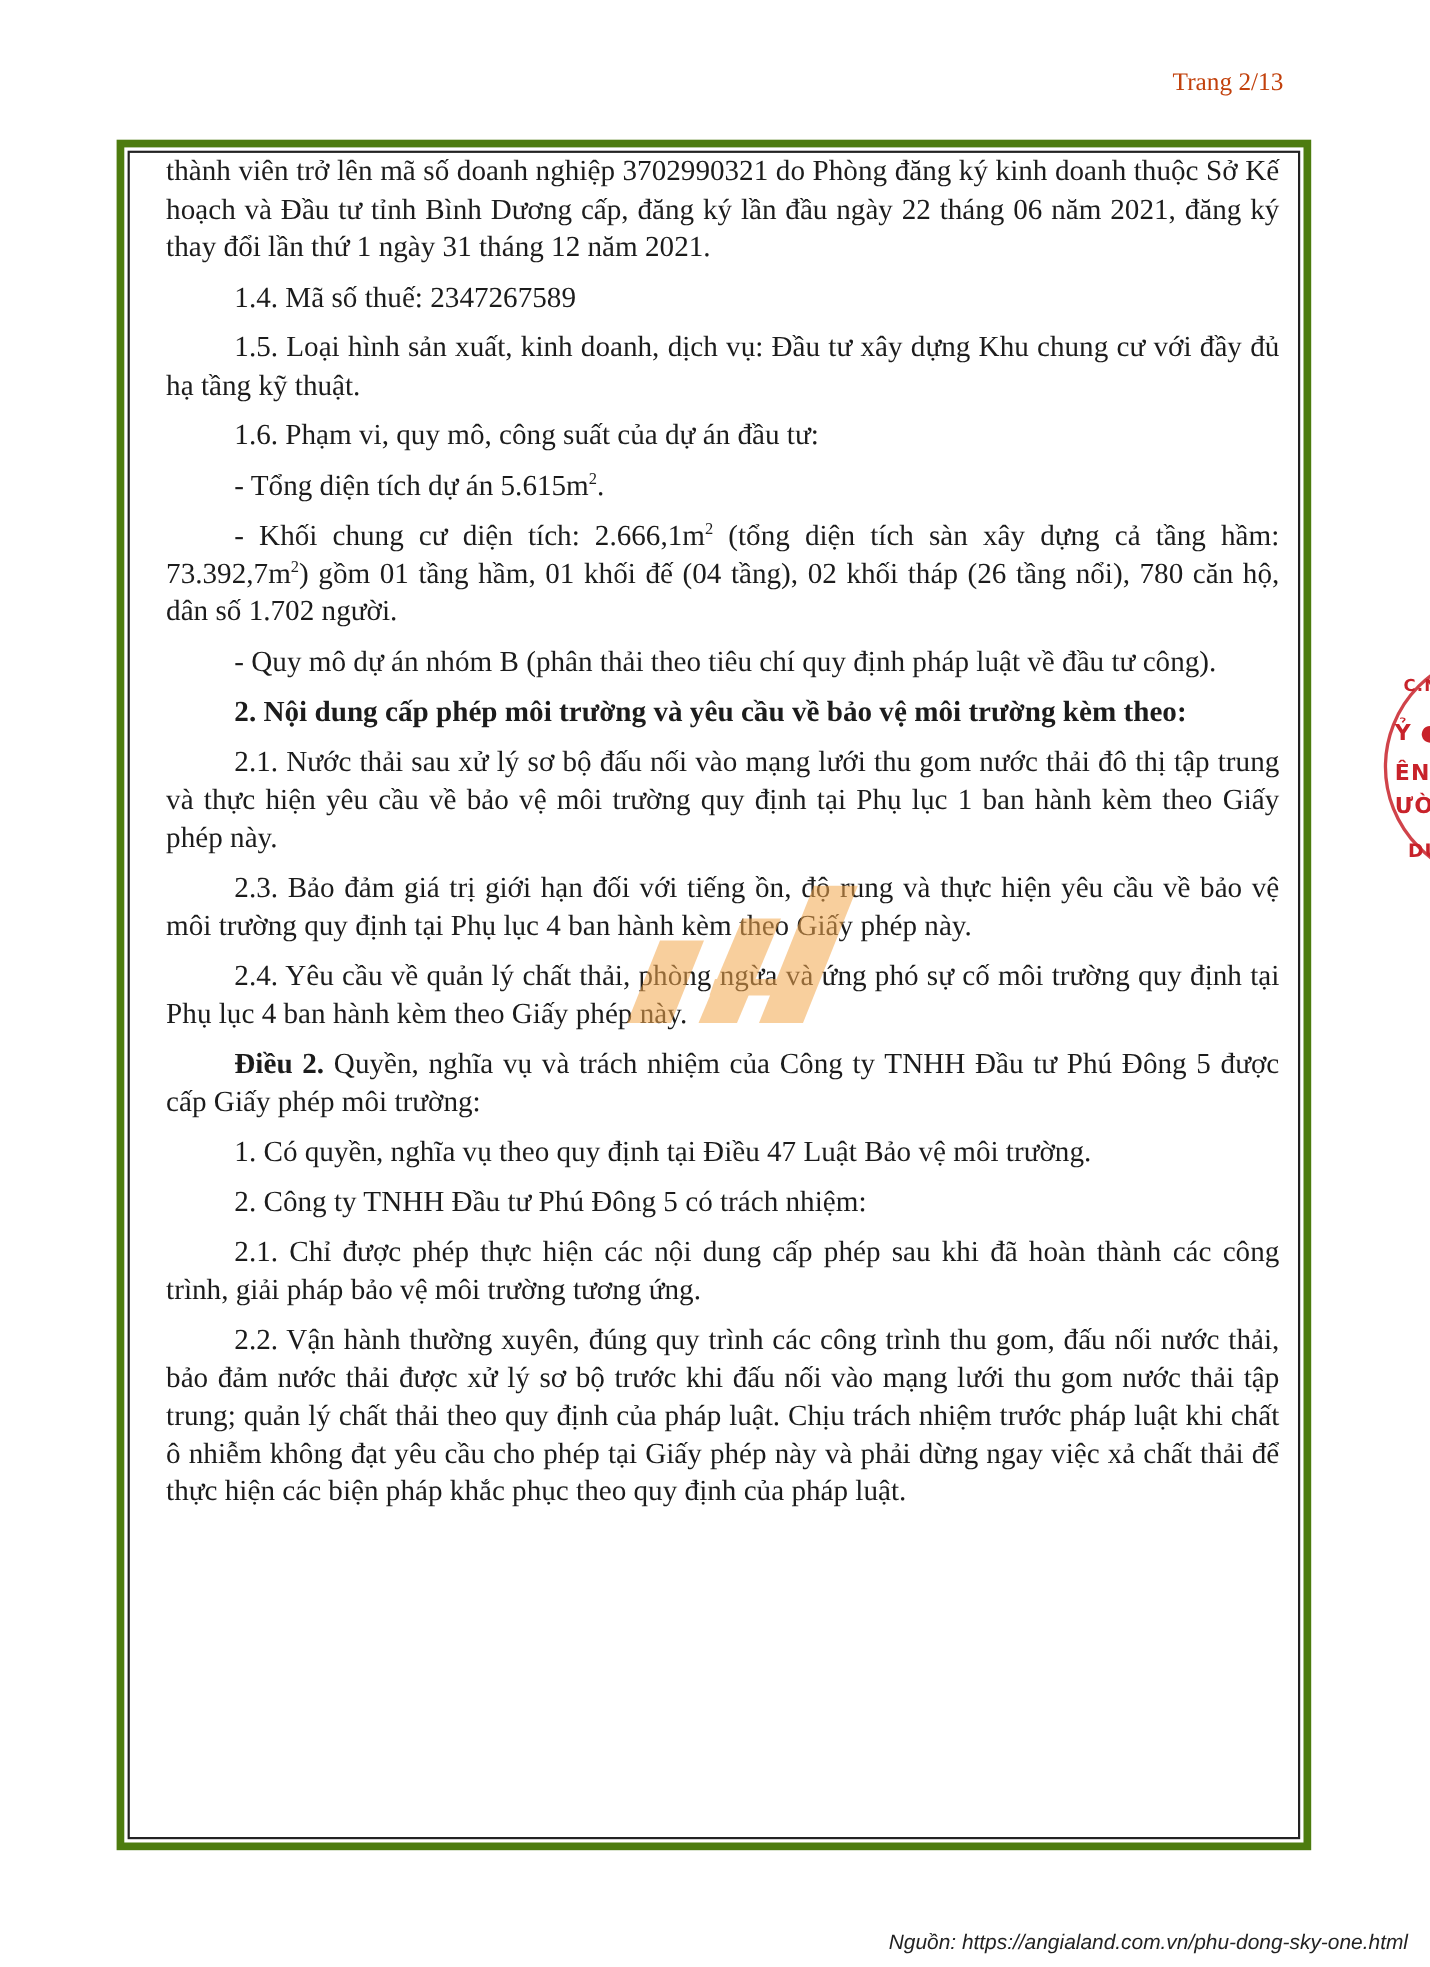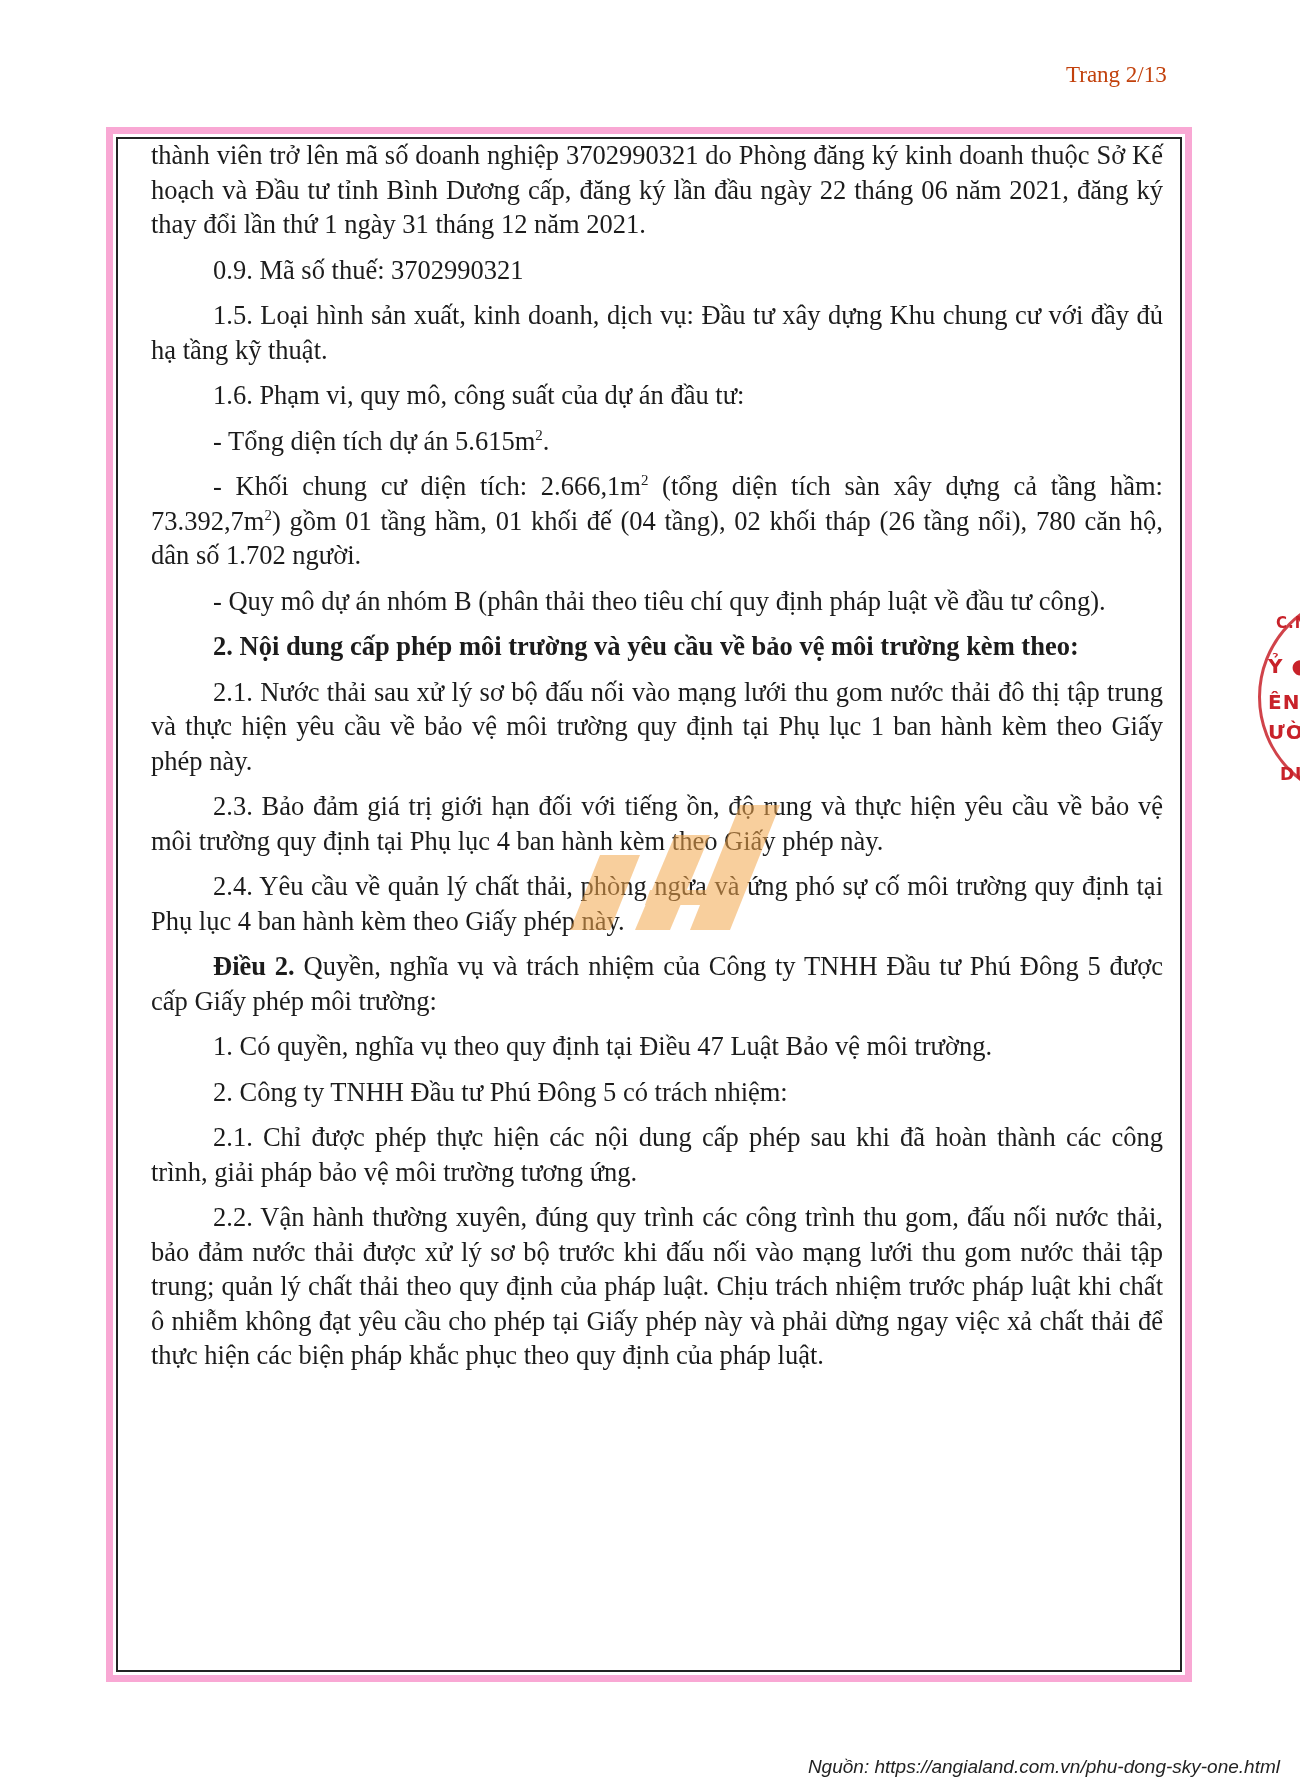--- a/index.html
+++ b/index.html
@@ -22,21 +22,21 @@
     font-size: 23px;
     color: #c2410c;
   }
   .frame {
     position: absolute;
     left: 106px;
     top: 127px;
     width: 1086px;
     height: 1555px;
     box-sizing: border-box;
-    border: 7px solid #f9a8d4;
+    border: 7px solid #4d7c0f;
     background: #fff;
   }
   .frame-inner {
     position: absolute;
     left: 3px; top: 3px; right: 3px; bottom: 3px;
     border: 2px solid #222;
     box-sizing: border-box;
   }
   .content {
     position: absolute;
@@ -112,21 +112,21 @@
 </style>
 </head>
 <body>
 
 <div class="page-number">Trang 2/13</div>
 
 <div class="frame">
   <div class="frame-inner"></div>
   <div class="content">
     <p>thành viên trở lên mã số doanh nghiệp 3702990321 do Phòng đăng ký kinh doanh thuộc Sở Kế hoạch và Đầu tư tỉnh Bình Dương cấp, đăng ký lần đầu ngày 22 tháng 06 năm 2021, đăng ký thay đổi lần thứ 1 ngày 31 tháng 12 năm 2021.</p>
-    <p class="indent">0.9. Mã số thuế: 3702990321</p>
+    <p class="indent">1.4. Mã số thuế: 2347267589</p>
     <p class="indent">1.5. Loại hình sản xuất, kinh doanh, dịch vụ: Đầu tư xây dựng Khu chung cư với đầy đủ hạ tầng kỹ thuật.</p>
     <p class="indent">1.6. Phạm vi, quy mô, công suất của dự án đầu tư:</p>
     <p class="indent"><span>- Tổng diện tích dự án 5.615m</span><sup>2</sup><span>.</span></p>
     <p class="indent"><span>- Khối chung cư diện tích: 2.666,1m</span><sup>2</sup><span> (tổng diện tích sàn xây dựng cả tầng hầm: 73.392,7m</span><sup>2</sup><span>) gồm 01 tầng hầm, 01 khối đế (04 tầng), 02 khối tháp (26 tầng nổi), 780 căn hộ, dân số 1.702 người.</span></p>
     <p class="indent">- Quy mô dự án nhóm B (phân thải theo tiêu chí quy định pháp luật về đầu tư công).</p>
     <p class="indent bold">2. Nội dung cấp phép môi trường và yêu cầu về bảo vệ môi trường kèm theo:</p>
     <p class="indent">2.1. Nước thải sau xử lý sơ bộ đấu nối vào mạng lưới thu gom nước thải đô thị tập trung và thực hiện yêu cầu về bảo vệ môi trường quy định tại Phụ lục 1 ban hành kèm theo Giấy phép này.</p>
     <p class="indent">2.3. Bảo đảm giá trị giới hạn đối với tiếng ồn, độ rung và thực hiện yêu cầu về bảo vệ môi trường quy định tại Phụ lục 4 ban hành kèm theo Giấy phép này.</p>
     <p class="indent">2.4. Yêu cầu về quản lý chất thải, phòng ngừa và ứng phó sự cố môi trường quy định tại Phụ lục 4 ban hành kèm theo Giấy phép này.</p>
     <p class="indent"><b>Điều 2.</b><span> Quyền, nghĩa vụ và trách nhiệm của Công ty TNHH Đầu tư Phú Đông 5 được cấp Giấy phép môi trường:</span></p>

